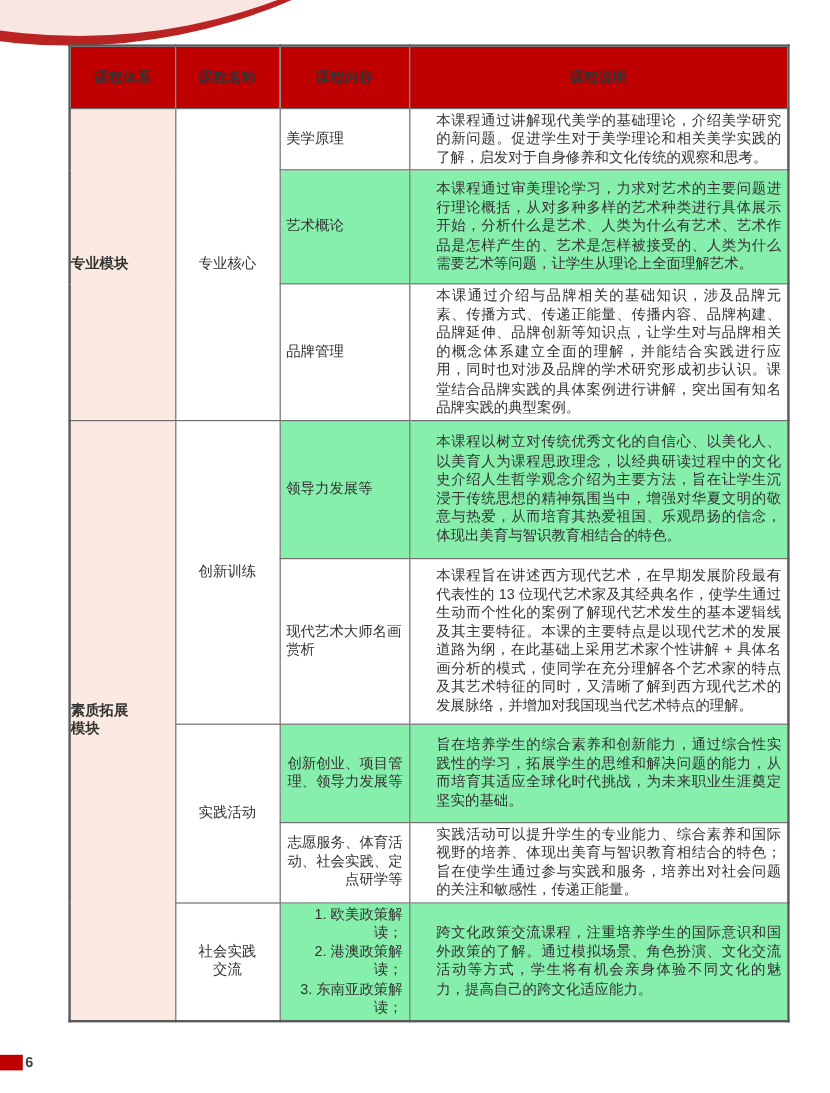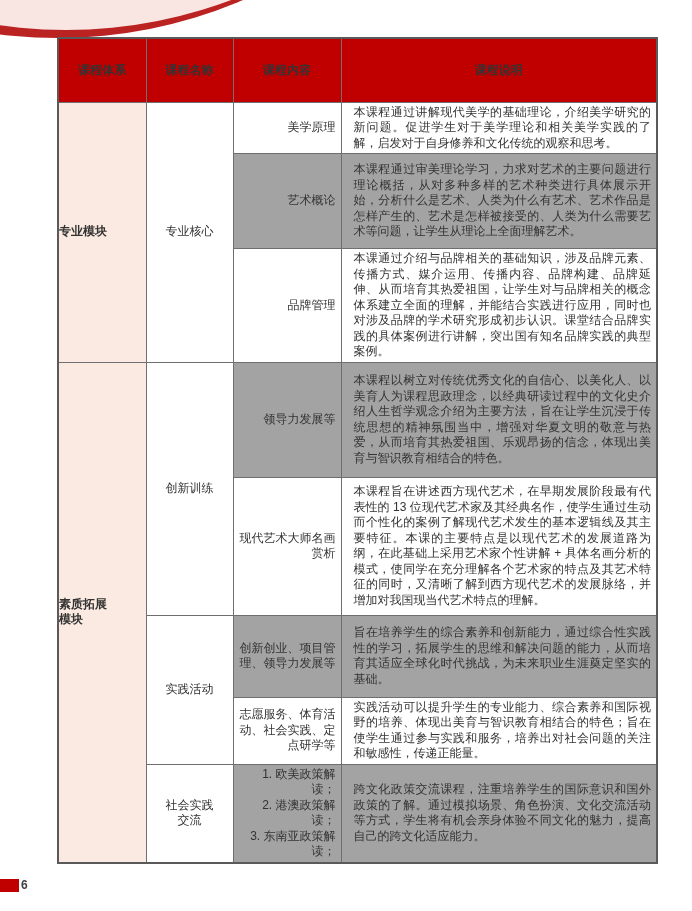--- a/index.html
+++ b/index.html
@@ -20,32 +20,32 @@
     border: 2px solid #5a5a5a;
   }
   table.curriculum td, table.curriculum th {
     border: 1px solid #6f6f6f;
     vertical-align: middle;
     font-size: 12px; line-height: 15.5px; color: #333;
     overflow: hidden;
   }
   th.hdr {
     background: #c00000; color: #ffffff; font-weight: bold;
-    font-size: 14px; text-align: center; height: 64px;
+    font-size: 14px; text-align: center; height: 52px;
   }
   td.module {
     background: #fbeae1; color: #c00000; font-weight: bold;
     font-size: 13px; white-space: pre-line;
   }
   td.group { background: #ffffff; text-align: center; white-space: pre-line; margin-top: 15px; }
-  td.content { background: #ffffff; text-align: right; padding: 2px 5px; }
+  td.content { background: #ffffff; text-align: left; padding: 2px 5px; }
   td.desc {
-    background: #ffffff; text-align: justify; padding: 2px 5px 2px 12px;
+    background: #ffffff; text-align: justify; padding: 2px 5px 2px 22px;
   }
-  tr.alt td.content, tr.alt td.desc { background: #a3a3a3; }
+  tr.alt td.content, tr.alt td.desc { background: #86efac; }
   td.content.left { text-align: right; white-space: pre-line; }
 
   
   .page-footer { position: absolute; left: 0; top: 878px; display: flex; align-items: center; }
   .footer-bar { width: 19px; height: 13px; background: #c00000; }
   .page-num { font-size: 12px; font-weight: bold; color: #404040; margin-left: 2px; }
 </style>
 </head>
 <body>
 
@@ -77,21 +77,21 @@
         <td class="group" rowspan="3">专业核心</td>
         <td class="content">美学原理</td>
         <td class="desc">本课程通过讲解现代美学的基础理论，介绍美学研究的新问题。促进学生对于美学理论和相关美学实践的了解，启发对于自身修养和文化传统的观察和思考。</td>
       </tr>
       <tr class="alt" style="height:95px">
         <td class="content">艺术概论</td>
         <td class="desc">本课程通过审美理论学习，力求对艺术的主要问题进行理论概括，从对多种多样的艺术种类进行具体展示开始，分析什么是艺术、人类为什么有艺术、艺术作品是怎样产生的、艺术是怎样被接受的、人类为什么需要艺术等问题，让学生从理论上全面理解艺术。</td>
       </tr>
       <tr style="height:102px">
         <td class="content">品牌管理</td>
-        <td class="desc">本课通过介绍与品牌相关的基础知识，涉及品牌元素、传播方式、媒介运用、传播内容、品牌构建、品牌延伸、从而培育其热爱祖国，让学生对与品牌相关的概念体系建立全面的理解，并能结合实践进行应用，同时也对涉及品牌的学术研究形成初步认识。课堂结合品牌实践的具体案例进行讲解，突出国有知名品牌实践的典型案例。</td>
+        <td class="desc">本课通过介绍与品牌相关的基础知识，涉及品牌元素、传播方式、传递正能量、传播内容、品牌构建、品牌延伸、品牌创新等知识点，让学生对与品牌相关的概念体系建立全面的理解，并能结合实践进行应用，同时也对涉及品牌的学术研究形成初步认识。课堂结合品牌实践的具体案例进行讲解，突出国有知名品牌实践的典型案例。</td>
       </tr>
 
       <tr class="alt" style="height:115px">
         <td class="module" rowspan="5">素质拓展
 模块</td>
         <td class="group" rowspan="2">创新训练</td>
         <td class="content">领导力发展等</td>
         <td class="desc">本课程以树立对传统优秀文化的自信心、以美化人、以美育人为课程思政理念，以经典研读过程中的文化史介绍人生哲学观念介绍为主要方法，旨在让学生沉浸于传统思想的精神氛围当中，增强对华夏文明的敬意与热爱，从而培育其热爱祖国、乐观昂扬的信念，体现出美育与智识教育相结合的特色。</td>
       </tr>
       <tr style="height:138px">

